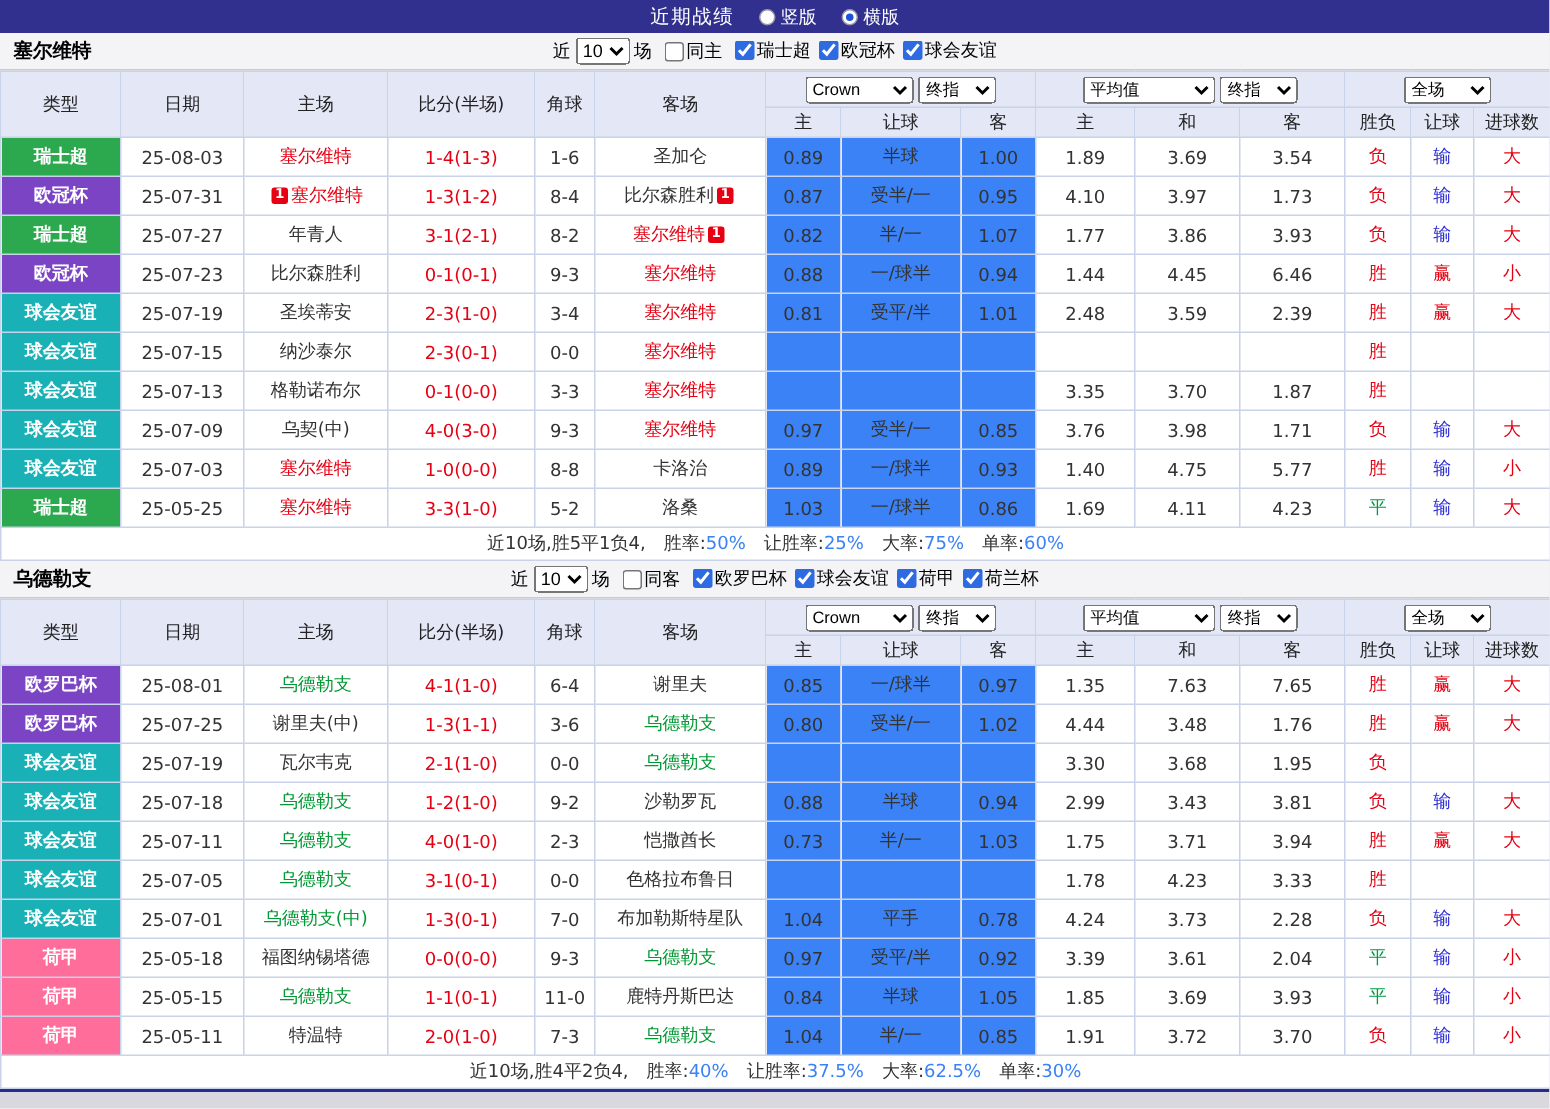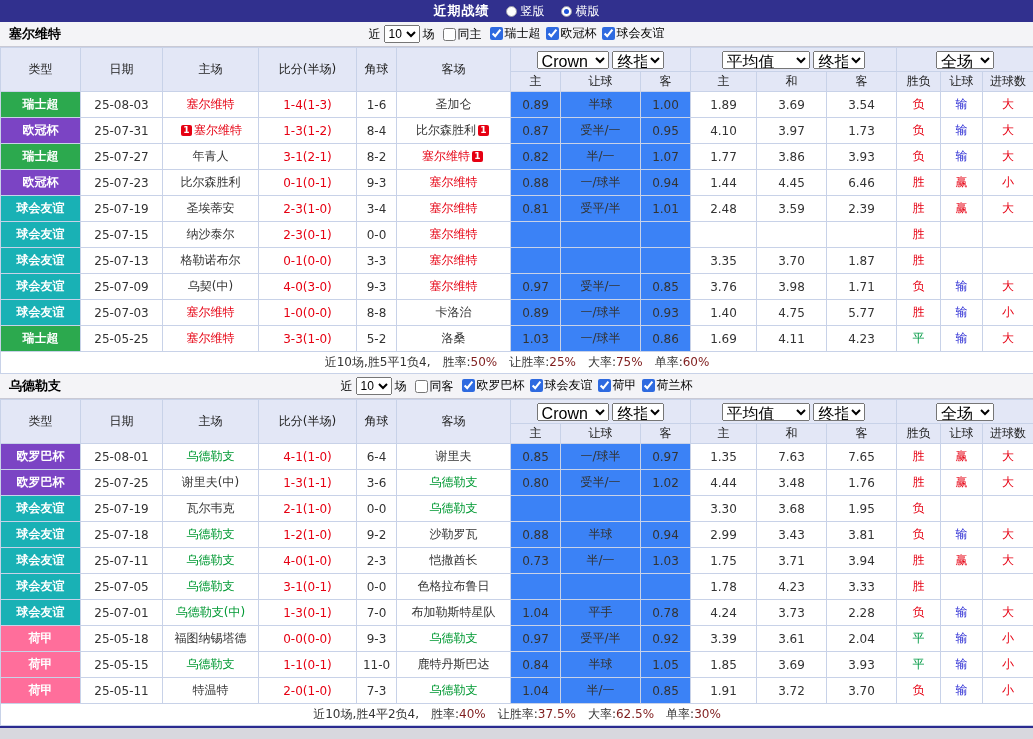--- a/index.html
+++ b/index.html
@@ -1,50 +1,50 @@
 <!DOCTYPE html>
 <html><head>
 <meta charset="utf-8">
 <style>
   html,body{margin:0;padding:0}
   body{width:1033px;height:739px;overflow:hidden;background:#d8d8de;
        font-family:"DejaVu Sans","Liberation Sans",sans-serif;font-size:12px;color:#333}
   .page{width:1033px;background:#fff;border-bottom:2px solid #2b2b8f}
 
   .topbar{height:22px;background:#31308E;display:flex;align-items:center;justify-content:center;gap:16px;color:#fff;font-size:13px}
-  .topbar .title{font-weight:bold;letter-spacing:1px}
+  .topbar .title{font-weight:normal;letter-spacing:1px}
   .radio{display:inline-flex;align-items:center;gap:4px;cursor:pointer;font-size:12px;color:#fff}
   .dot{width:11px;height:11px;border-radius:50%;background:#fff;border:1px solid #99a;box-sizing:border-box;position:relative;display:inline-block}
   .radio.checked .dot::after{content:"";position:absolute;left:2px;top:2px;width:5px;height:5px;border-radius:50%;background:#1c53d8}
 
   .section-bar{height:24px;background:#f4f4f7;border-bottom:1px solid #c9c9d4;display:flex;align-items:center;position:relative;font-size:12px}
   .team-label{position:absolute;left:9px;font-weight:bold;font-size:13px;color:#000}
   .filters{margin:0 auto;display:flex;align-items:center;gap:3px;color:#000}
   .filters select{height:18px;font-size:12px}
   .cb{display:inline-flex;align-items:center;cursor:pointer}
   .cb input{width:13px;height:13px;accent-color:#2e6ae0;margin:0 2px 0 5px}
 
   table{width:1033px;table-layout:fixed;border-collapse:collapse;background:#fff}
   th,td{border:1px solid #c8d2e8;text-align:center;font-size:12px;padding:0;white-space:nowrap;overflow:hidden}
   thead th{background:#E3E7F6;font-weight:normal;color:#222}
   thead tr.h1 th{height:23px}
   thead tr.h2 th{height:19px}
-  thead select{font-size:16px;height:18px;vertical-align:middle}
+  thead select{font-size:11px;height:18px;vertical-align:middle}
   .sel-book{width:72px}.sel-final{width:52px}.sel-avg{width:88px}.sel-full{width:58px}
 
   tbody td{height:25px;color:#333}
   td.type{color:#fff;font-weight:bold}
   td.score{color:#E60012}
   td.crow{background:#3b82f6}
   td.team .nm{cursor:pointer}
   .redcard{display:inline-block;background:#E60012;color:#fff;font-size:9px;line-height:11px;width:11px;height:11px;border-radius:2px;vertical-align:middle;margin:0 2px;font-weight:bold}
 
   tfoot td{height:21px;font-size:12px;color:#333;background:#fff}
   .stat{margin-left:12px}
-  .stat .v{color:#7f1d1d}
+  .stat .v{color:#3b82f6}
 </style>
 </head>
 <body>
 
 <div class="page">
 
   <div class="topbar">
     <span class="title">近期战绩</span>
     <label class="radio">
       <span class="dot"></span>

